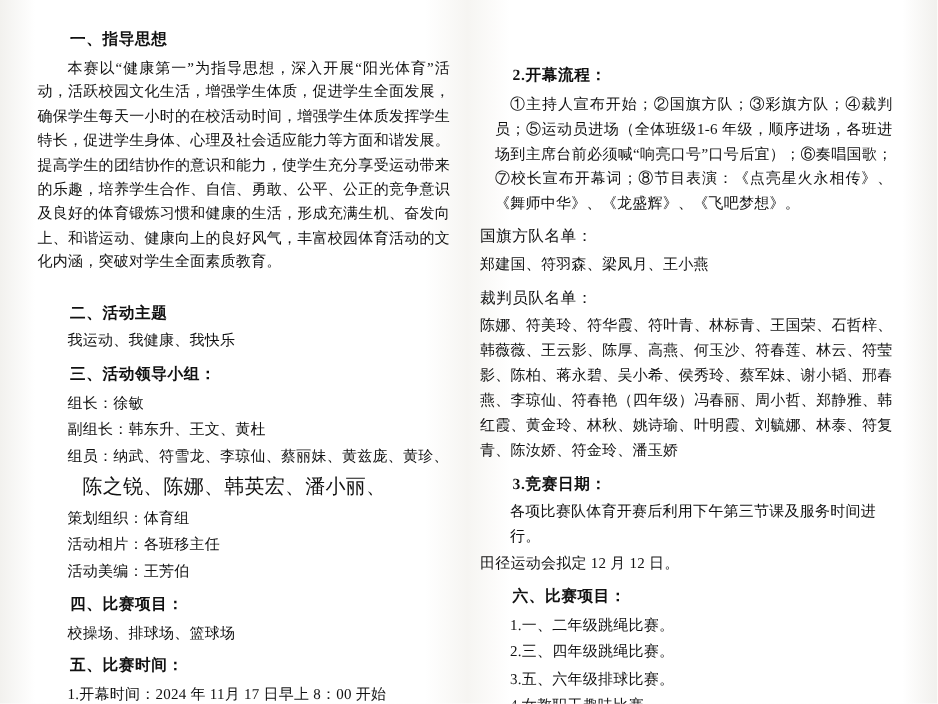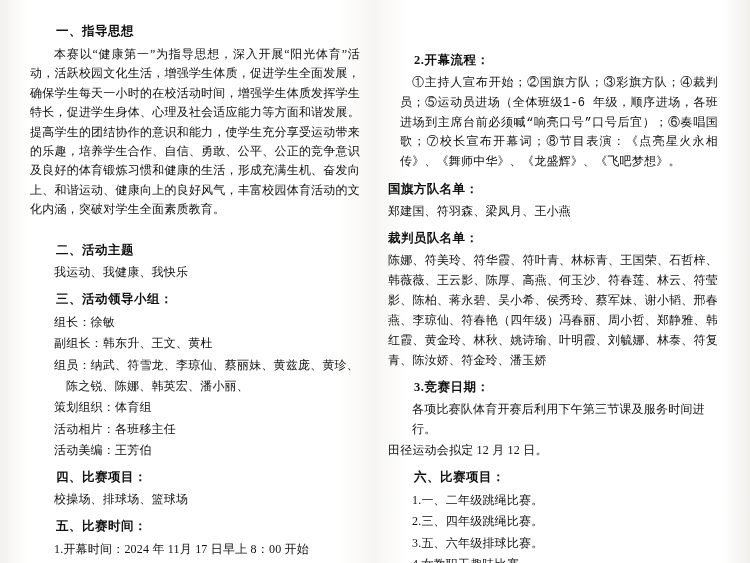--- a/index.html
+++ b/index.html
@@ -30,23 +30,22 @@
     pointer-events: none;
     z-index: 0;
   }
   .columns {
     position: relative;
     z-index: 1;
     display: flex;
     width: 750px;
     height: 563px;
     box-sizing: border-box;
-    padding: 22px 32px 10px 30px;
+    padding: 22px 10px 10px 30px;
     gap: 24px;
-    justify-content: space-between;
   }
   .col {
     width: 330px;
     box-sizing: border-box;
   }
   .col-right {
     padding-top: 22px;
   }
   .heading {
     font-weight: bold;
@@ -67,47 +66,46 @@
   }
   p.indent { text-indent: 24px; }
   p.item {
     font-size: 12px;
     line-height: 1.62;
     margin: 0 0 2px 0;
     padding-left: 24px;
     letter-spacing: 0.2px;
   }
   p.item2 {
-    font-size: 12px;
+    font-size: 16px;
     line-height: 1.62;
     margin: 0 0 2px 0;
     padding-left: 36px;
     letter-spacing: 0.2px;
   }
   p.flow {
     font-size: 12px;
     line-height: 1.66;
     margin: 0 0 2px 0;
     padding-left: 12px;
     text-align: justify;
     text-justify: inter-ideograph;
     text-indent: 12px;
     letter-spacing: 0.2px;
-    font-family: Liberation Mono, monospace;
   }
   p.names {
     font-size: 12px;
     line-height: 1.66;
     margin: 0 0 2px 0;
     text-align: justify;
     text-justify: inter-ideograph;
     letter-spacing: 0.2px;
   }
   .subhead {
-    font-weight: bold;
+    font-weight: normal;
     font-size: 12.5px;
     line-height: 1.6;
     margin: 6px 0 3px 0;
     letter-spacing: 0.4px;
   }
 </style>
 </head>
 <body>
 
 <div id="page">

